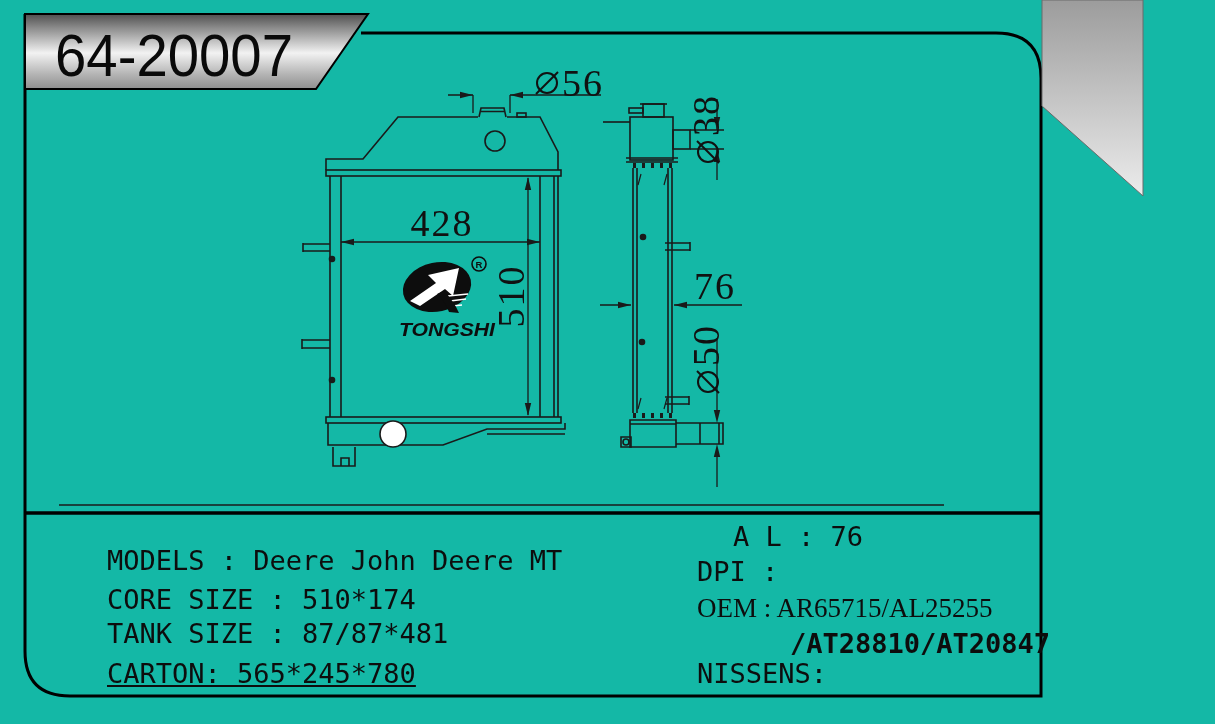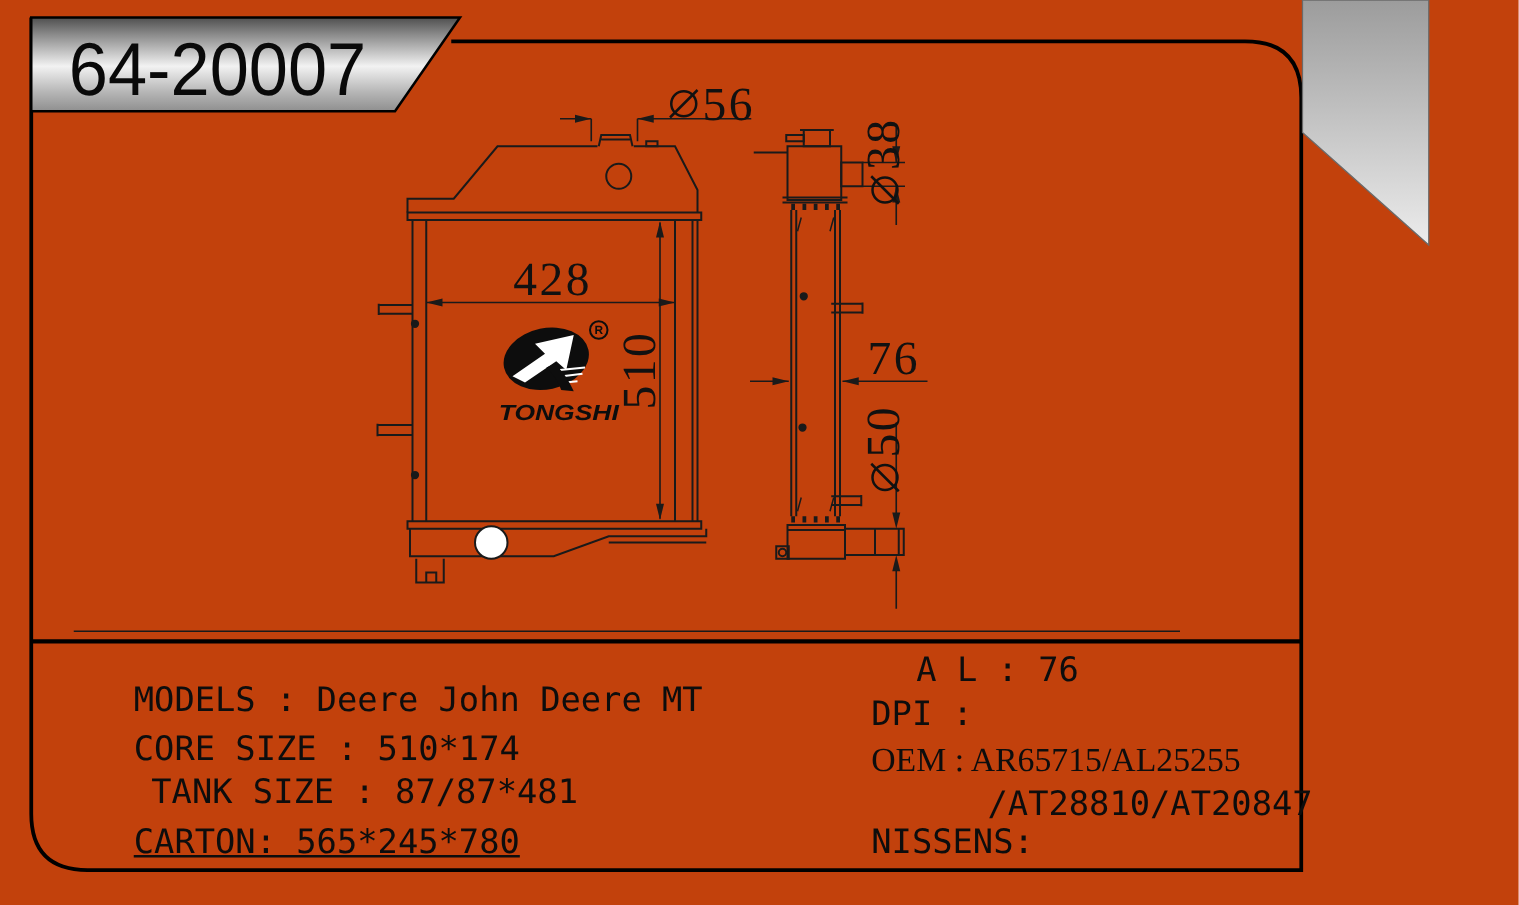--- a/index.html
+++ b/index.html
@@ -1,16 +1,16 @@
 <!DOCTYPE html>
 <html><head>
 <meta charset="utf-8">
 <style>
   html,body{margin:0;padding:0;background:#fff;}
-  .stage{position:relative;width:1215px;height:724px;background:#c2410c;overflow:hidden;
+  .stage{position:relative;width:1215px;height:724px;background:#14b8a6;overflow:hidden;
          font-family:"Liberation Sans",sans-serif;}
   svg{position:absolute;left:0;top:0;}
   .spec{position:absolute;color:#0d0d0d;font-family:"DejaVu Sans Mono",monospace;
         font-size:27px;white-space:pre;letter-spacing:0px;}
 </style>
 </head>
 <body>
 
 <div class="stage">
 
@@ -143,23 +143,23 @@
     <path fill="#0d0d0d" d="M444,291 C450,297 455,304 459,313 L449,312 C446,304 441,297 437,294 Z"></path>
     <circle cx="479" cy="264" r="7" fill="none" stroke="#0d0d0d" stroke-width="1.6"></circle>
     <text x="479" y="267.6" text-anchor="middle" font-size="9.5" font-weight="bold" font-family="Liberation Sans, sans-serif" fill="#0d0d0d">R</text>
     <text x="399" y="336" font-size="17.5" font-weight="bold" font-style="italic" textLength="96" lengthAdjust="spacingAndGlyphs" font-family="Liberation Sans, sans-serif" fill="#0d0d0d">TONGSHI</text>
   </g>
 </svg>
 
 <div>
   <div class="spec" style="left:107px; top:545px;">MODELS : Deere John Deere MT</div>
   <div class="spec" style="left:107px; top:584px;">CORE SIZE : 510*174</div>
-  <div class="spec" style="left:121px; top:618px;">TANK SIZE : 87/87*481</div>
+  <div class="spec" style="left:107px; top:618px;">TANK SIZE : 87/87*481</div>
   <div class="spec" style="left:107px; top:658px;text-decoration:underline;">CARTON: 565*245*780</div>
 
   <div class="spec" style="left:733px; top:521px;">A L : 76</div>
   <div class="spec" style="left:697px; top:556px;">DPI :</div>
   <div class="spec" style="left:697px; top:593px;font-family:Liberation Serif, serif;">OEM : AR65715/AL25255</div>
-  <div class="spec" style="left:790px; top:628px;">/AT28810/AT20847</div>
+  <div class="spec" style="left:790px; top:628px;font-weight:bold;">/AT28810/AT20847</div>
   <div class="spec" style="left:697px; top:658px;">NISSENS:</div>
 </div>
 
 </div>
 
 </body></html>

